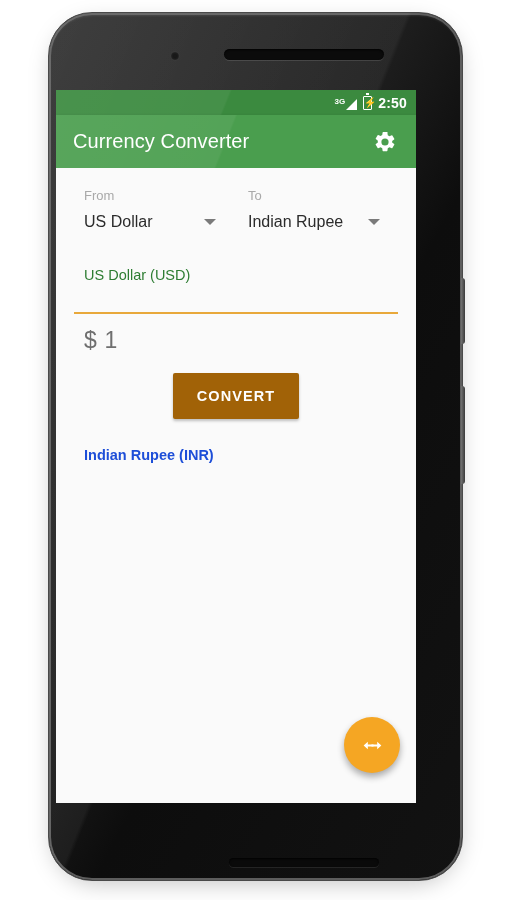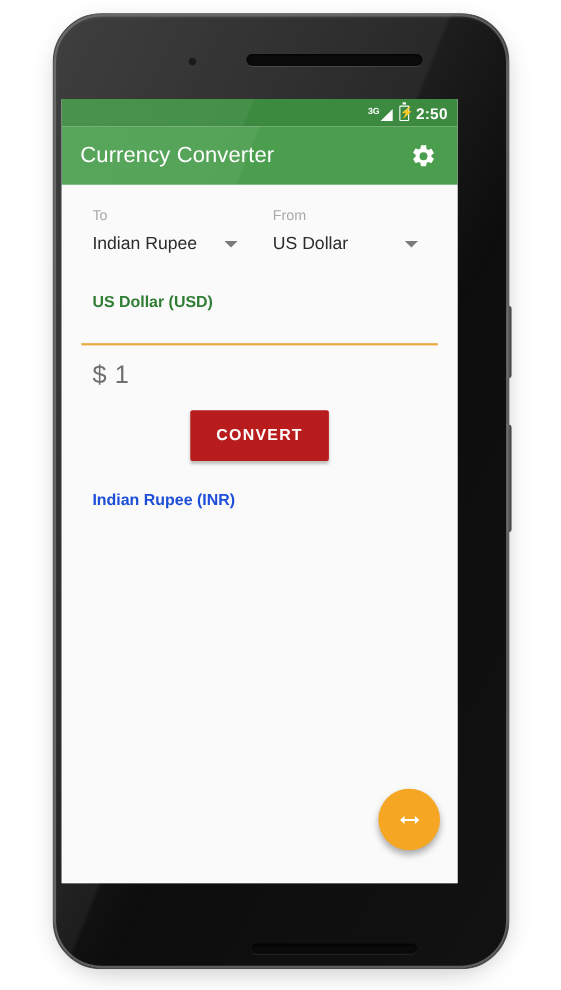--- a/index.html
+++ b/index.html
@@ -237,21 +237,21 @@
   .caret {
     width: 0; height: 0;
     border-left: 6px solid transparent;
     border-right: 6px solid transparent;
     border-top: 6px solid #7a7a7a;
     margin-right: 6px;
   }
 
   .from-label {
     font-size: 14.5px;
-    font-weight: bold;
+    font-weight: normal;
     color: #2e7d33;
     padding-left: 12px;
     margin-top: 36px;
   }
 
   .amount-box {
     margin-top: 29px;
   }
   .amount-rule {
     height: 2px;
@@ -265,21 +265,21 @@
     margin-top: 13px;
     letter-spacing: 0.6px;
   }
 
   .convert-wrap {
     display: flex;
     justify-content: center;
     margin-top: 19px;
   }
   .convert-btn {
-    background: #b91c1c;
+    background: #a16207;
     color: #ffffff;
     font-size: 14.5px;
     font-weight: bold;
     letter-spacing: 1.1px;
     border: none;
     border-radius: 2px;
     padding: 15px 24px;
     cursor: pointer;
     box-shadow: 0 2px 3px rgba(0,0,0,0.24);
     font-family: "Liberation Sans", sans-serif;
@@ -351,33 +351,33 @@
         <svg width="24" height="24" viewBox="0 0 24 24">
           <path fill="#ffffff" d="M19.14 12.94a7.07 7.07 0 0 0 .06-.94 7.07 7.07 0 0 0-.06-.94l2.03-1.58a.48.48 0 0 0 .12-.61l-1.92-3.32a.48.48 0 0 0-.59-.21l-2.39.96a7.1 7.1 0 0 0-1.62-.94l-.36-2.54A.47.47 0 0 0 13.94 2h-3.88a.47.47 0 0 0-.47.4l-.36 2.54c-.59.24-1.13.56-1.62.94l-2.39-.96a.48.48 0 0 0-.59.21L2.71 8.45a.48.48 0 0 0 .12.61l2.03 1.58c-.04.31-.06.63-.06.94 0 .31.02.63.06.94l-2.03 1.58a.48.48 0 0 0-.12.61l1.92 3.32c.12.22.38.3.59.21l2.39-.96c.5.38 1.03.7 1.62.94l.36 2.54c.04.23.24.4.47.4h3.88c.23 0 .43-.17.47-.4l.36-2.54c.59-.24 1.12-.56 1.62-.94l2.39.96c.22.08.47 0 .59-.21l1.92-3.32a.48.48 0 0 0-.12-.61l-2.03-1.58zM12 15.6A3.6 3.6 0 1 1 12 8.4a3.6 3.6 0 0 1 0 7.2z"></path>
         </svg>
       </div>
     </div>
 
     <div class="content">
 
       <div class="selector-row">
         <div class="selector">
+          <div class="sel-label">From</div>
+          <div class="sel-field">
+            <span class="sel-value">US Dollar</span>
+            <span class="caret"></span>
+          </div>
+        </div>
+        <div class="selector">
           <div class="sel-label">To</div>
           <div class="sel-field">
             <span class="sel-value">Indian Rupee</span>
             <span class="caret"></span>
           </div>
         </div>
-        <div class="selector">
-          <div class="sel-label">From</div>
-          <div class="sel-field">
-            <span class="sel-value">US Dollar</span>
-            <span class="caret"></span>
-          </div>
-        </div>
       </div>
 
       <div class="from-label">US Dollar (USD)</div>
 
       <div class="amount-box">
         <div class="amount-rule"></div>
         <div class="amount-value" placeholder="$ 0">$ 1</div>
       </div>
 
       <div class="convert-wrap">

